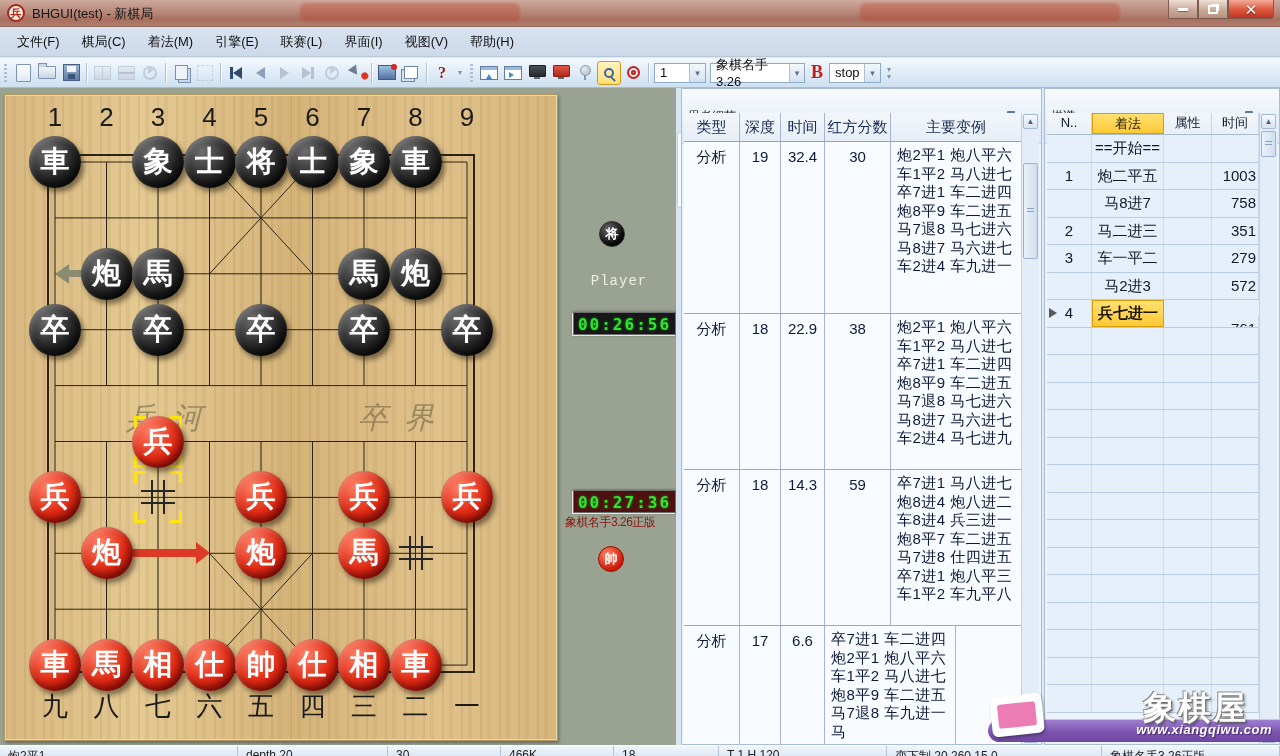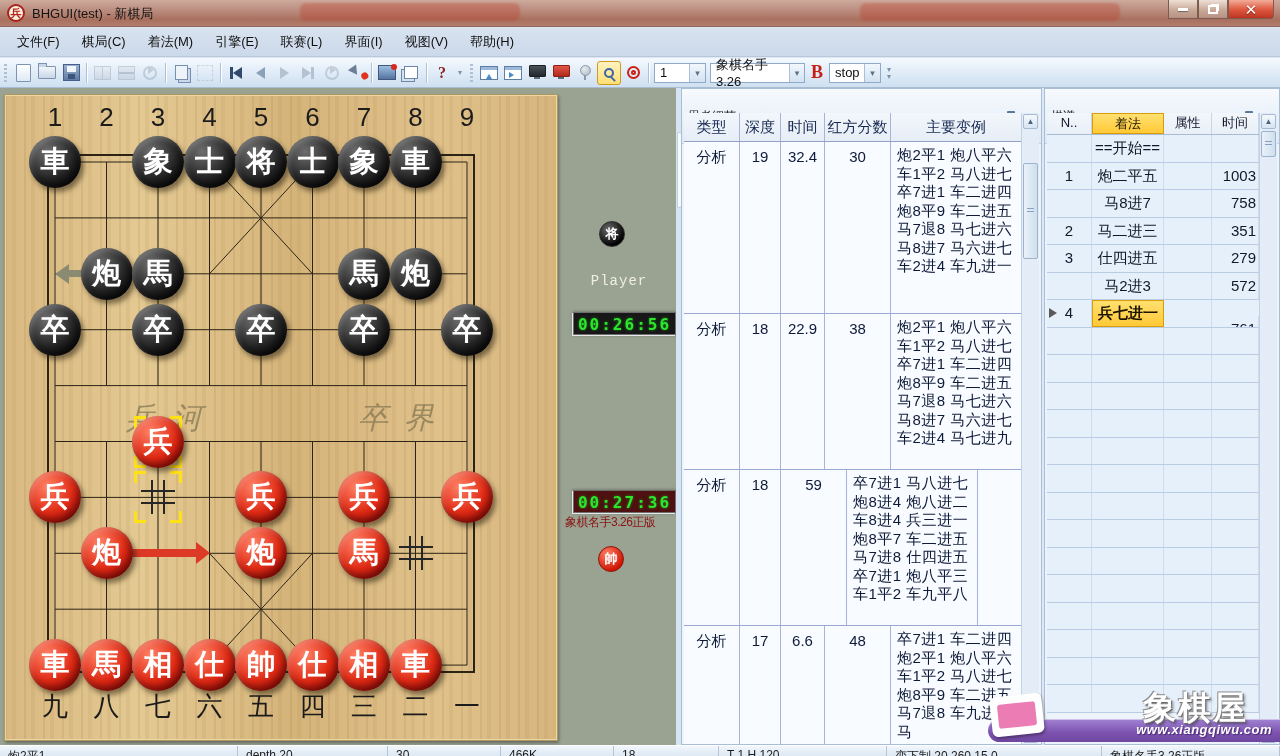--- a/index.html
+++ b/index.html
@@ -455,28 +455,28 @@
           <div class="trow" style="height: 156px;">
             <div class="tcell" style="width: 56px;">分析</div>
             <div class="tcell" style="width: 41px;">18</div>
             <div class="tcell" style="width: 44px;">22.9</div>
             <div class="tcell" style="width: 66px;">38</div>
             <div class="tcell pv-cell" style="width: 131px;">炮2平1 炮八平六 车1平2 马八进七 卒7进1 车二进四 炮8平9 车二进五 马7退8 马七进六 马8进7 马六进七 车2进4 马七进九</div>
           </div>
           <div class="trow" style="height: 156px;">
             <div class="tcell" style="width: 56px;">分析</div>
             <div class="tcell" style="width: 41px;">18</div>
+            <div class="tcell" style="width: 44px;">14.3</div>
             <div class="tcell" style="width: 66px;">59</div>
             <div class="tcell pv-cell" style="width: 131px;">卒7进1 马八进七 炮8进4 炮八进二 车8进4 兵三进一 炮8平7 车二进五 马7进8 仕四进五 卒7进1 炮八平三 车1平2 车九平八</div>
           </div>
           <div class="trow" style="height: 121px;">
             <div class="tcell" style="width: 56px;">分析</div>
             <div class="tcell" style="width: 41px;">17</div>
             <div class="tcell" style="width: 44px;">6.6</div>
-            <div class="tcell" style="width: 66px;">48</div>
             <div class="tcell pv-cell" style="width: 131px;">卒7进1 车二进四 炮2平1 炮八平六 车1平2 马八进七 炮8平9 车二进五 马7退8 车九进一 马</div>
           </div>
         </div>
       <div class="vscroll">
         <span class="sbtn" style="top:1px">▲</span>
         <span class="sthumb" style="top:50px;height:96px"></span>
         <span class="sbtn" style="bottom:1px">▼</span>
       </div>
     </div>
   </div>
@@ -514,21 +514,21 @@
             <div class="rcell time" style="width: 47px;">758</div>
           </div>
           <div class="rrow">
             <div class="rcell num" style="width: 45px;">2</div>
             <div class="rcell" style="width: 72px;">马二进三</div>
             <div class="rcell" style="width: 48px;"></div>
             <div class="rcell time" style="width: 47px;">351</div>
           </div>
           <div class="rrow">
             <div class="rcell num" style="width: 45px;">3</div>
-            <div class="rcell" style="width: 72px;">仕四进五</div>
+            <div class="rcell" style="width: 72px;">车一平二</div>
             <div class="rcell" style="width: 48px;"></div>
             <div class="rcell time" style="width: 47px;">279</div>
           </div>
           <div class="rrow">
             <div class="rcell num" style="width: 45px;"></div>
             <div class="rcell" style="width: 72px;">马2进3</div>
             <div class="rcell" style="width: 48px;"></div>
             <div class="rcell time" style="width: 47px;">572</div>
           </div>
           <div class="rrow">

